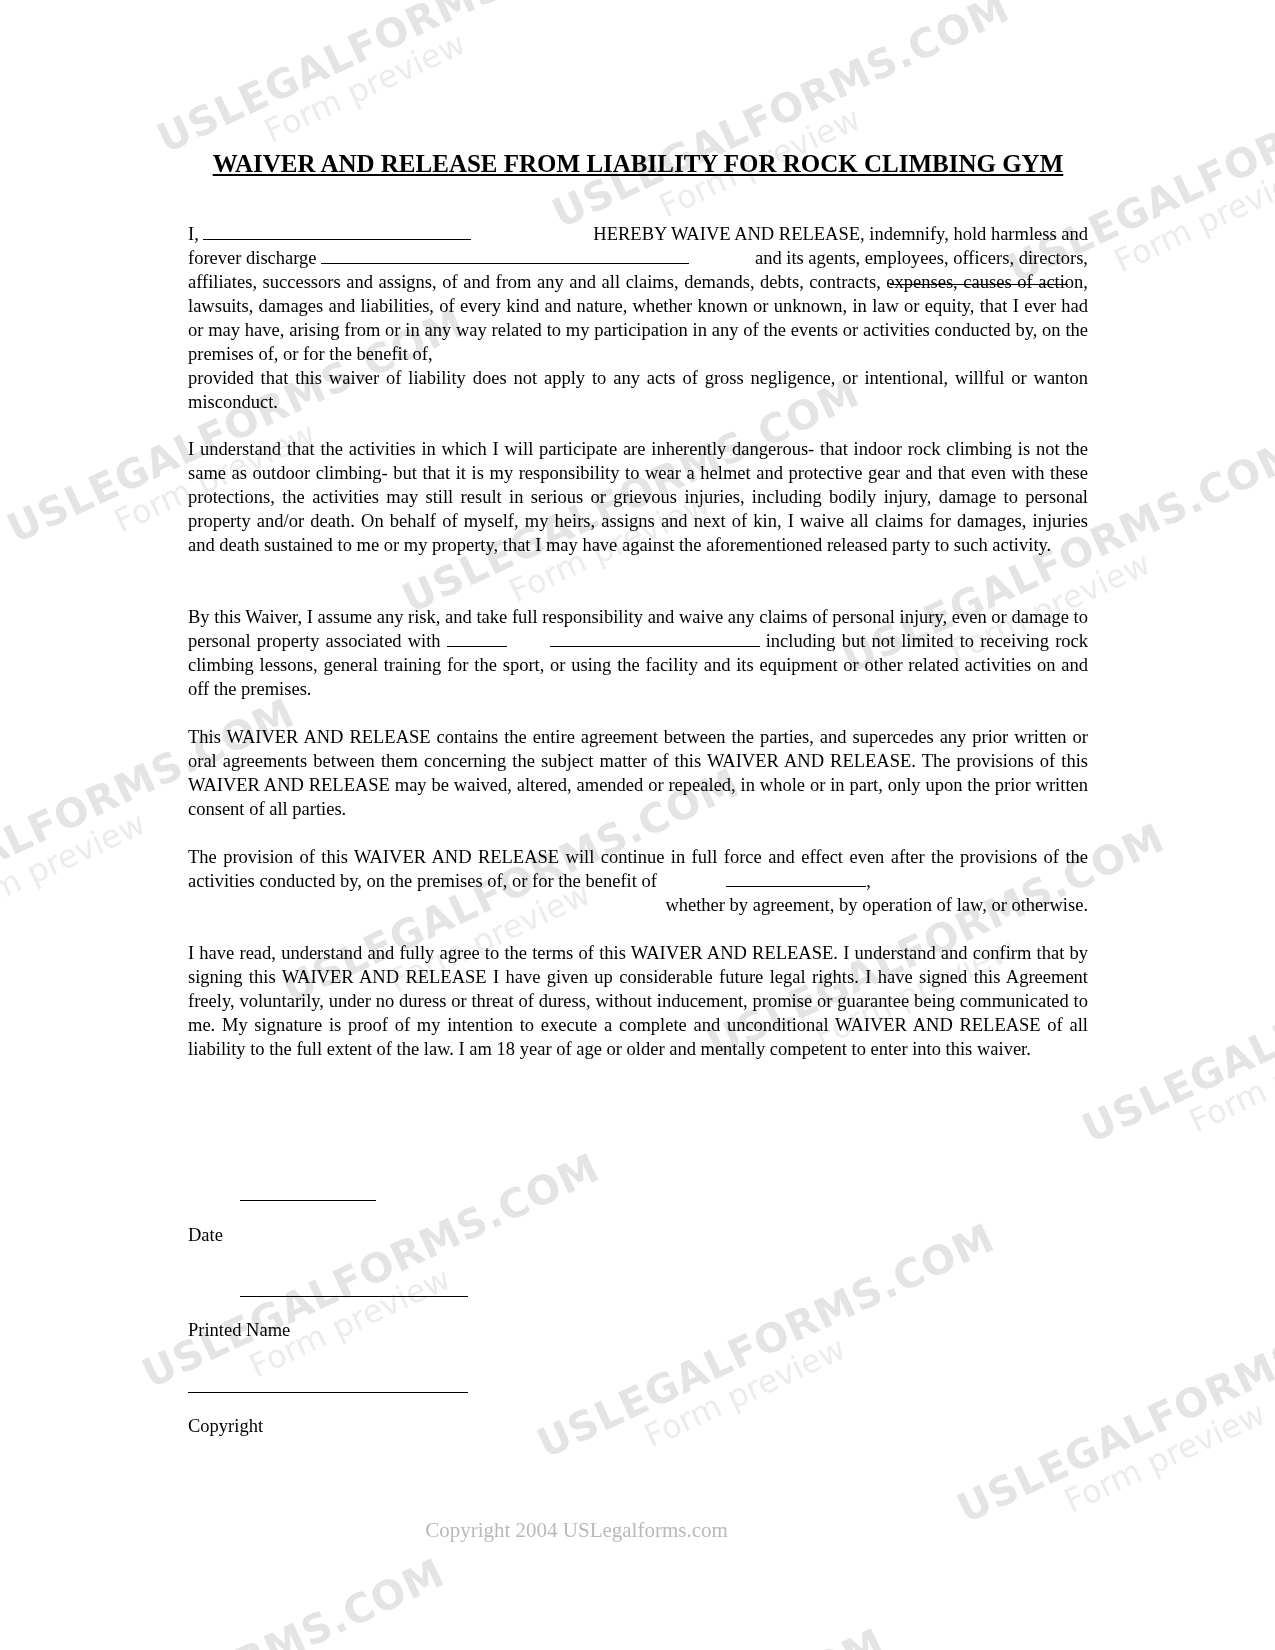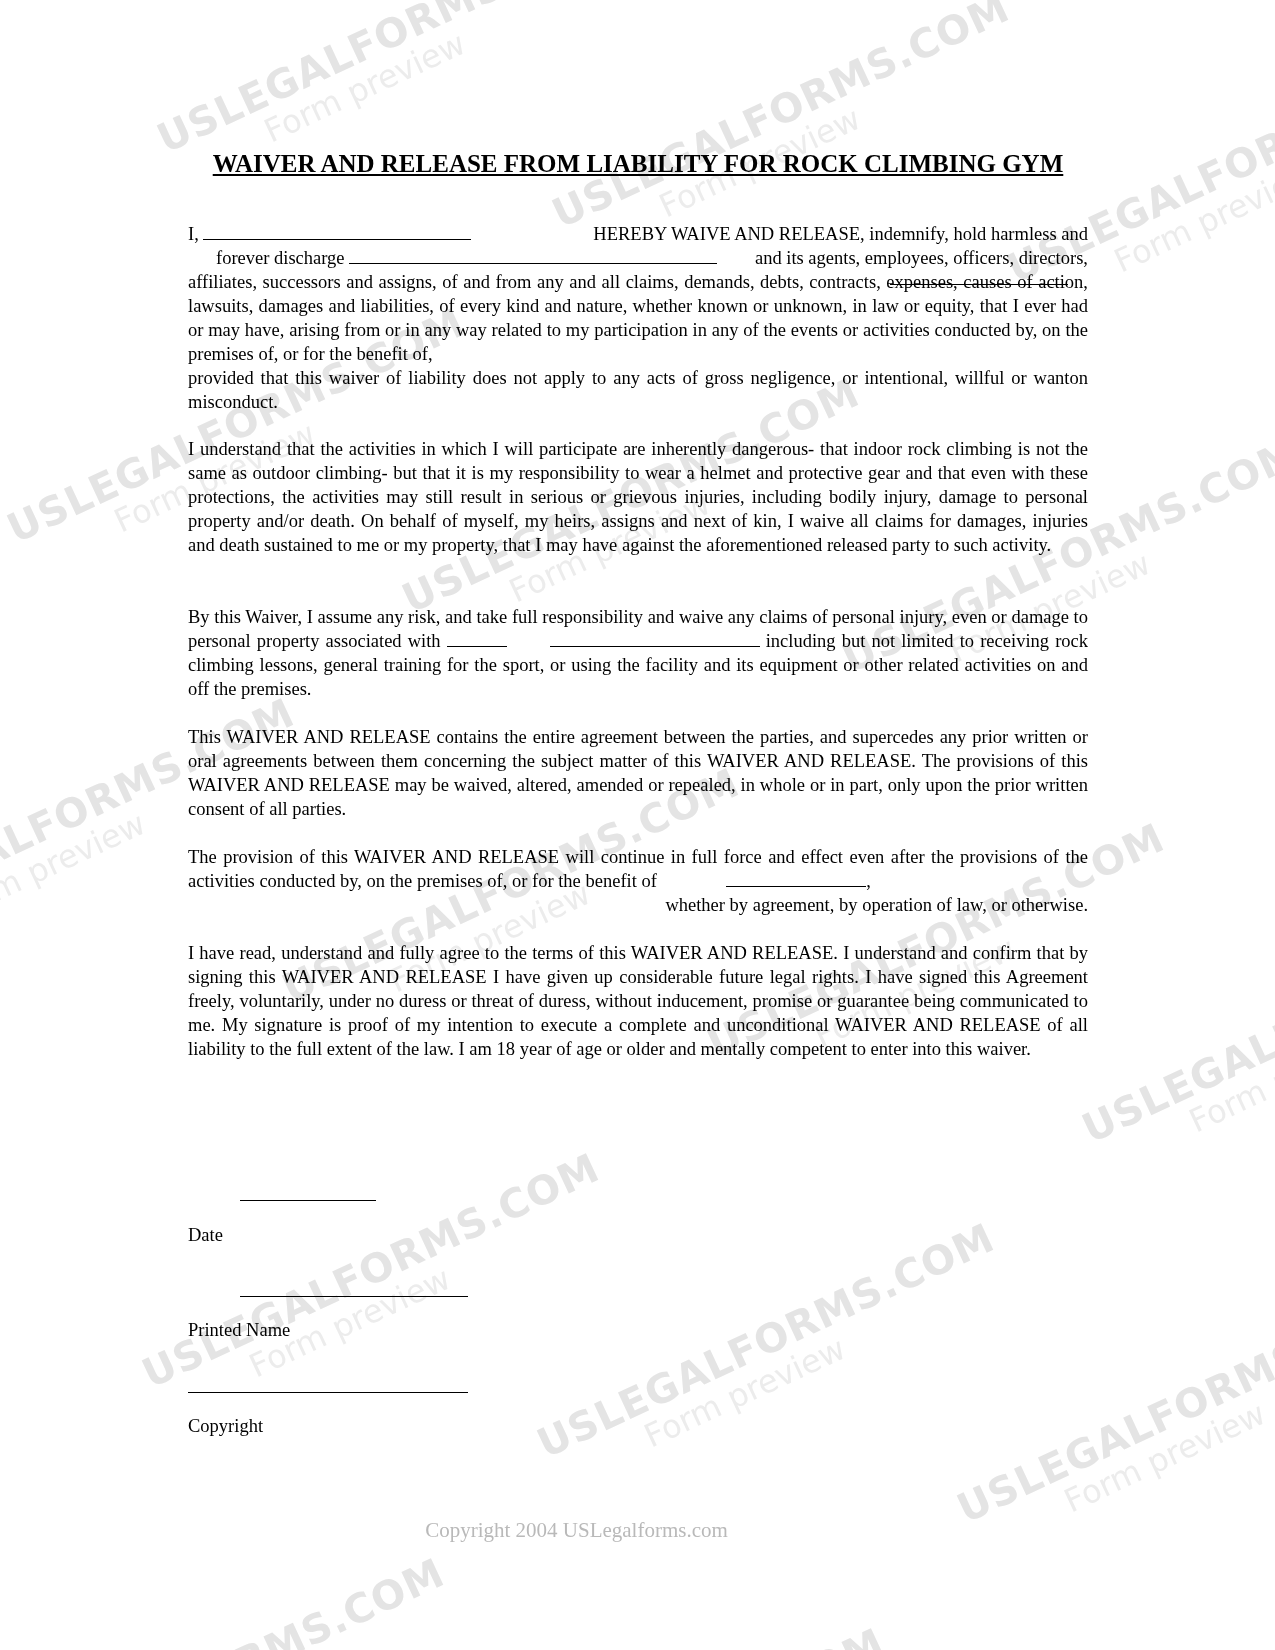--- a/index.html
+++ b/index.html
@@ -102,21 +102,21 @@
 
   <div class="content">
     <div class="title">WAIVER AND RELEASE FROM LIABILITY FOR ROCK CLIMBING GYM</div>
 
     <div class="para" style="top:222px;">
       <div style="display:flex; justify-content:space-between; text-align:left;">
         <span><span>I,</span>
           <span class="blank" style="width:268px;"></span></span>
         <span>HEREBY WAIVE AND RELEASE, indemnify, hold harmless and</span>
       </div>
-      <div style="display:flex; justify-content:space-between; text-align:left;margin-left:28px;">
+      <div style="display:flex; justify-content:space-between; text-align:left;">
         <span><span>forever discharge</span>
           <span class="blank" style="width:368px;"></span></span>
         <span>and its agents, employees, officers, directors,</span>
       </div>
       <div style="text-align:justify; text-align-last:left; position:relative;">
         <span>affiliates, successors and assigns, of and from any and all claims, demands, debts, contracts, expenses, causes of action, lawsuits, damages and liabilities, of every kind and nature, whether known or unknown, in law or equity, that I ever had or may have, arising from or in any way related to my participation in any of the events or activities conducted by, on the premises of, or for the benefit of,</span>
         <span class="blank" style="position:absolute; right:20px; top:-2px; width:178px;"></span>
       </div>
       <div style="text-align:justify; text-align-last:left;">
         <span>provided that this waiver of liability does not apply to any acts of gross negligence, or intentional, willful or wanton misconduct.</span>

